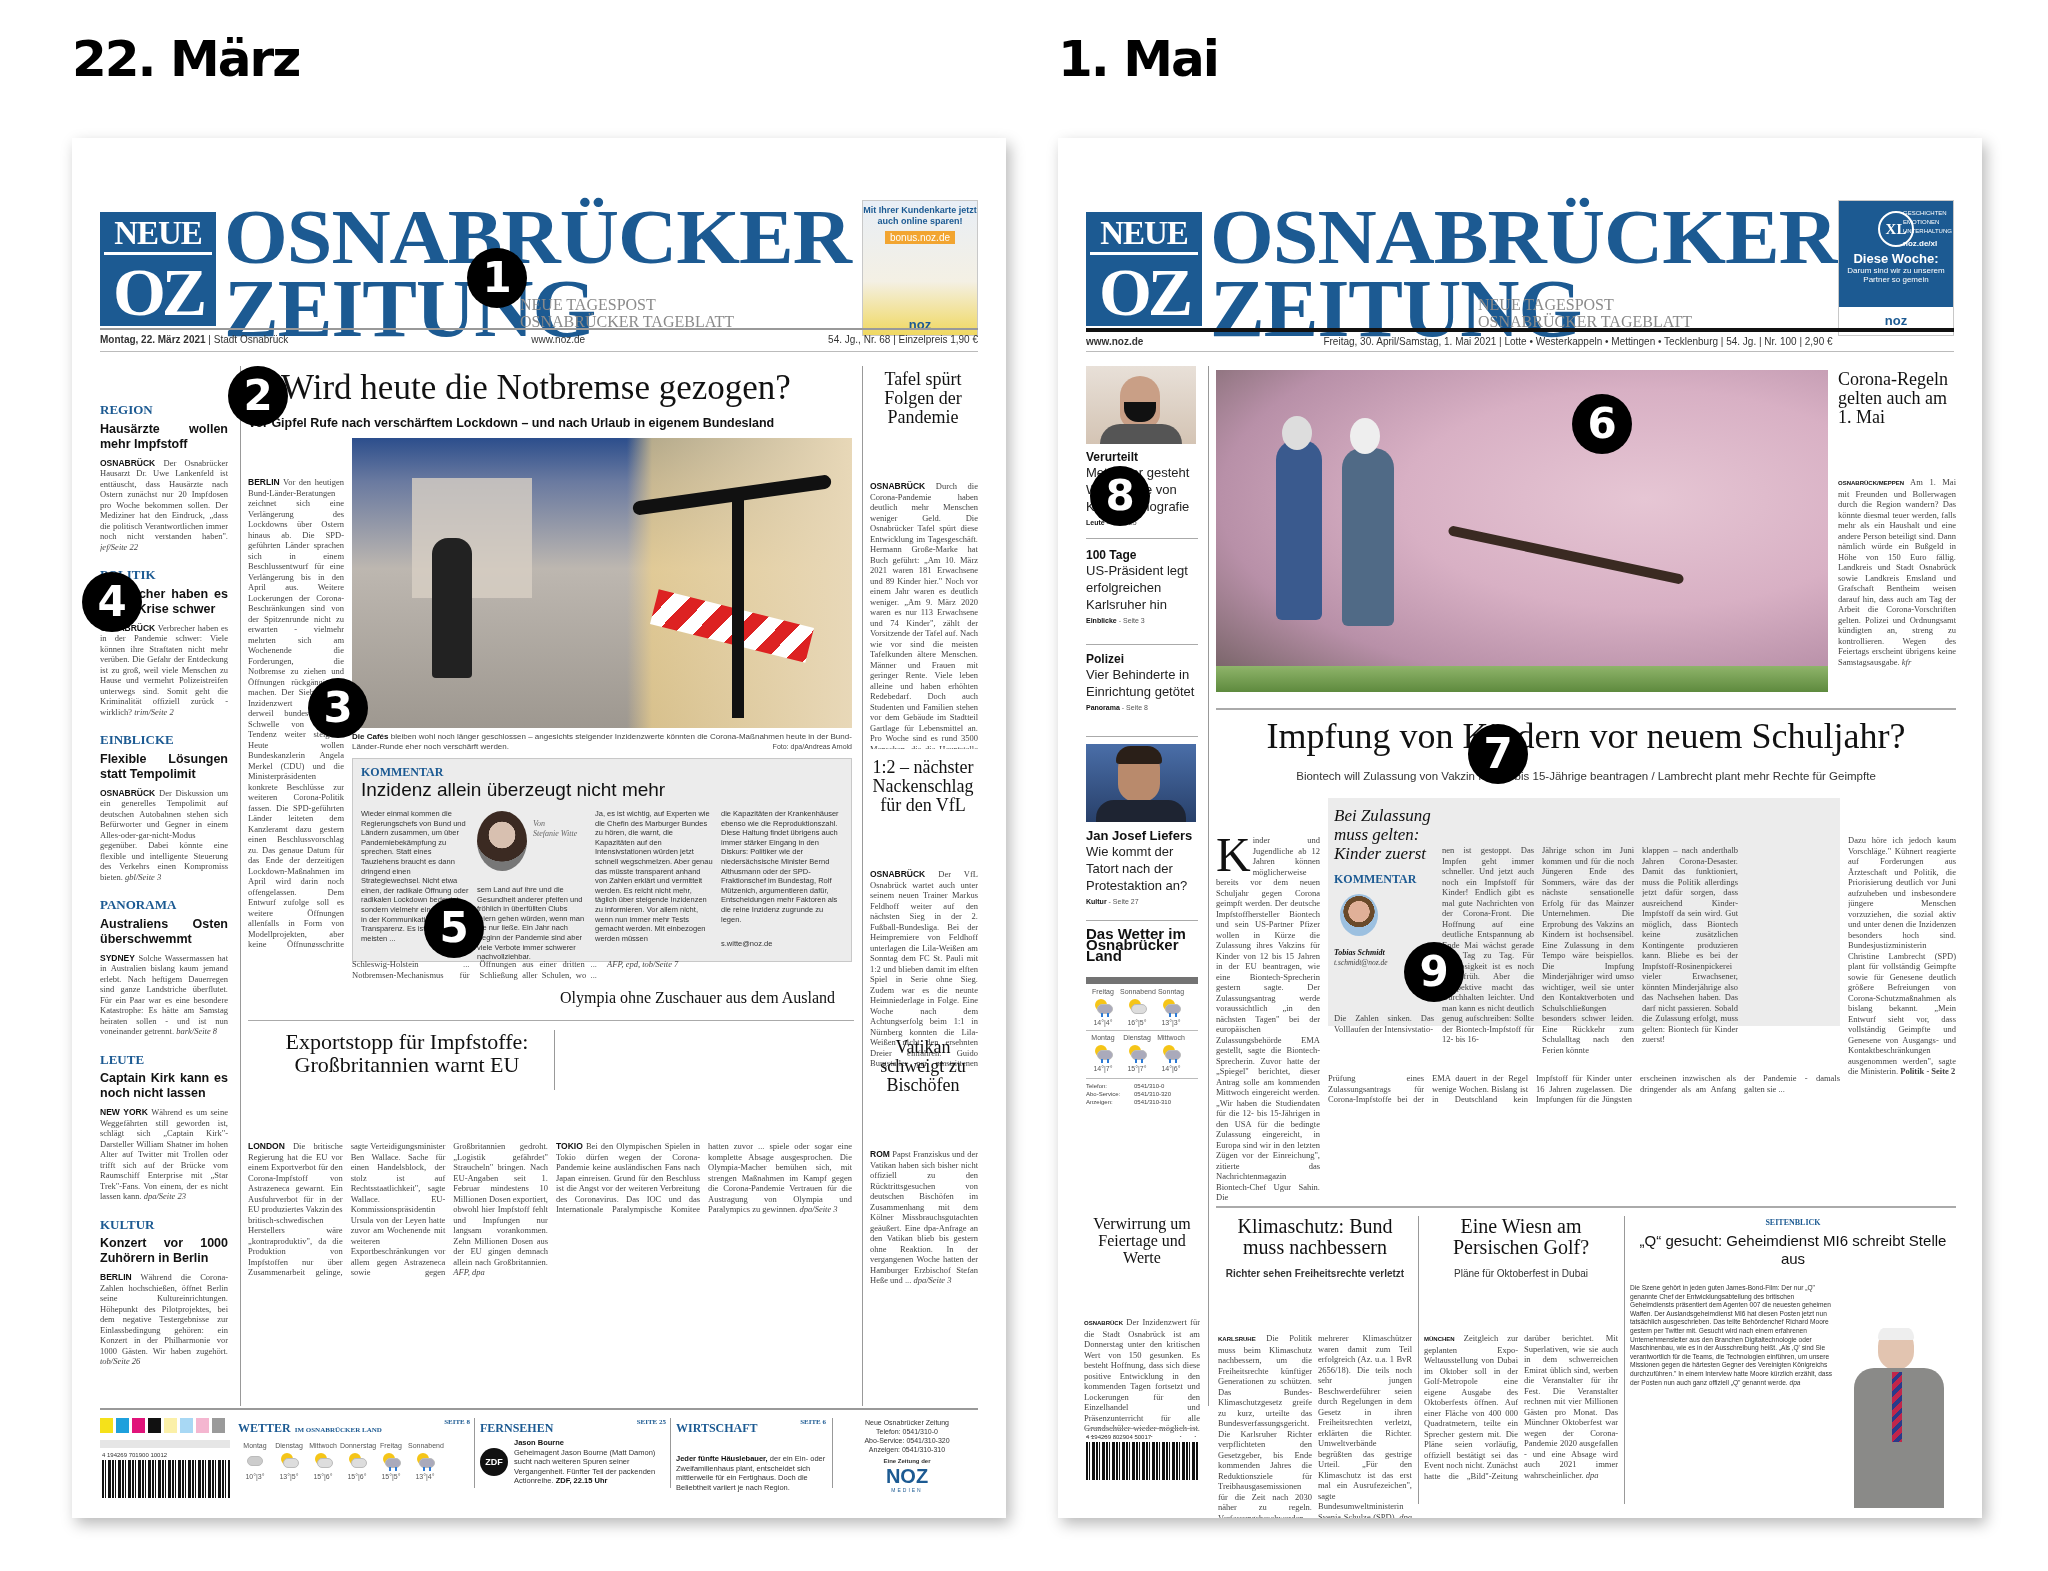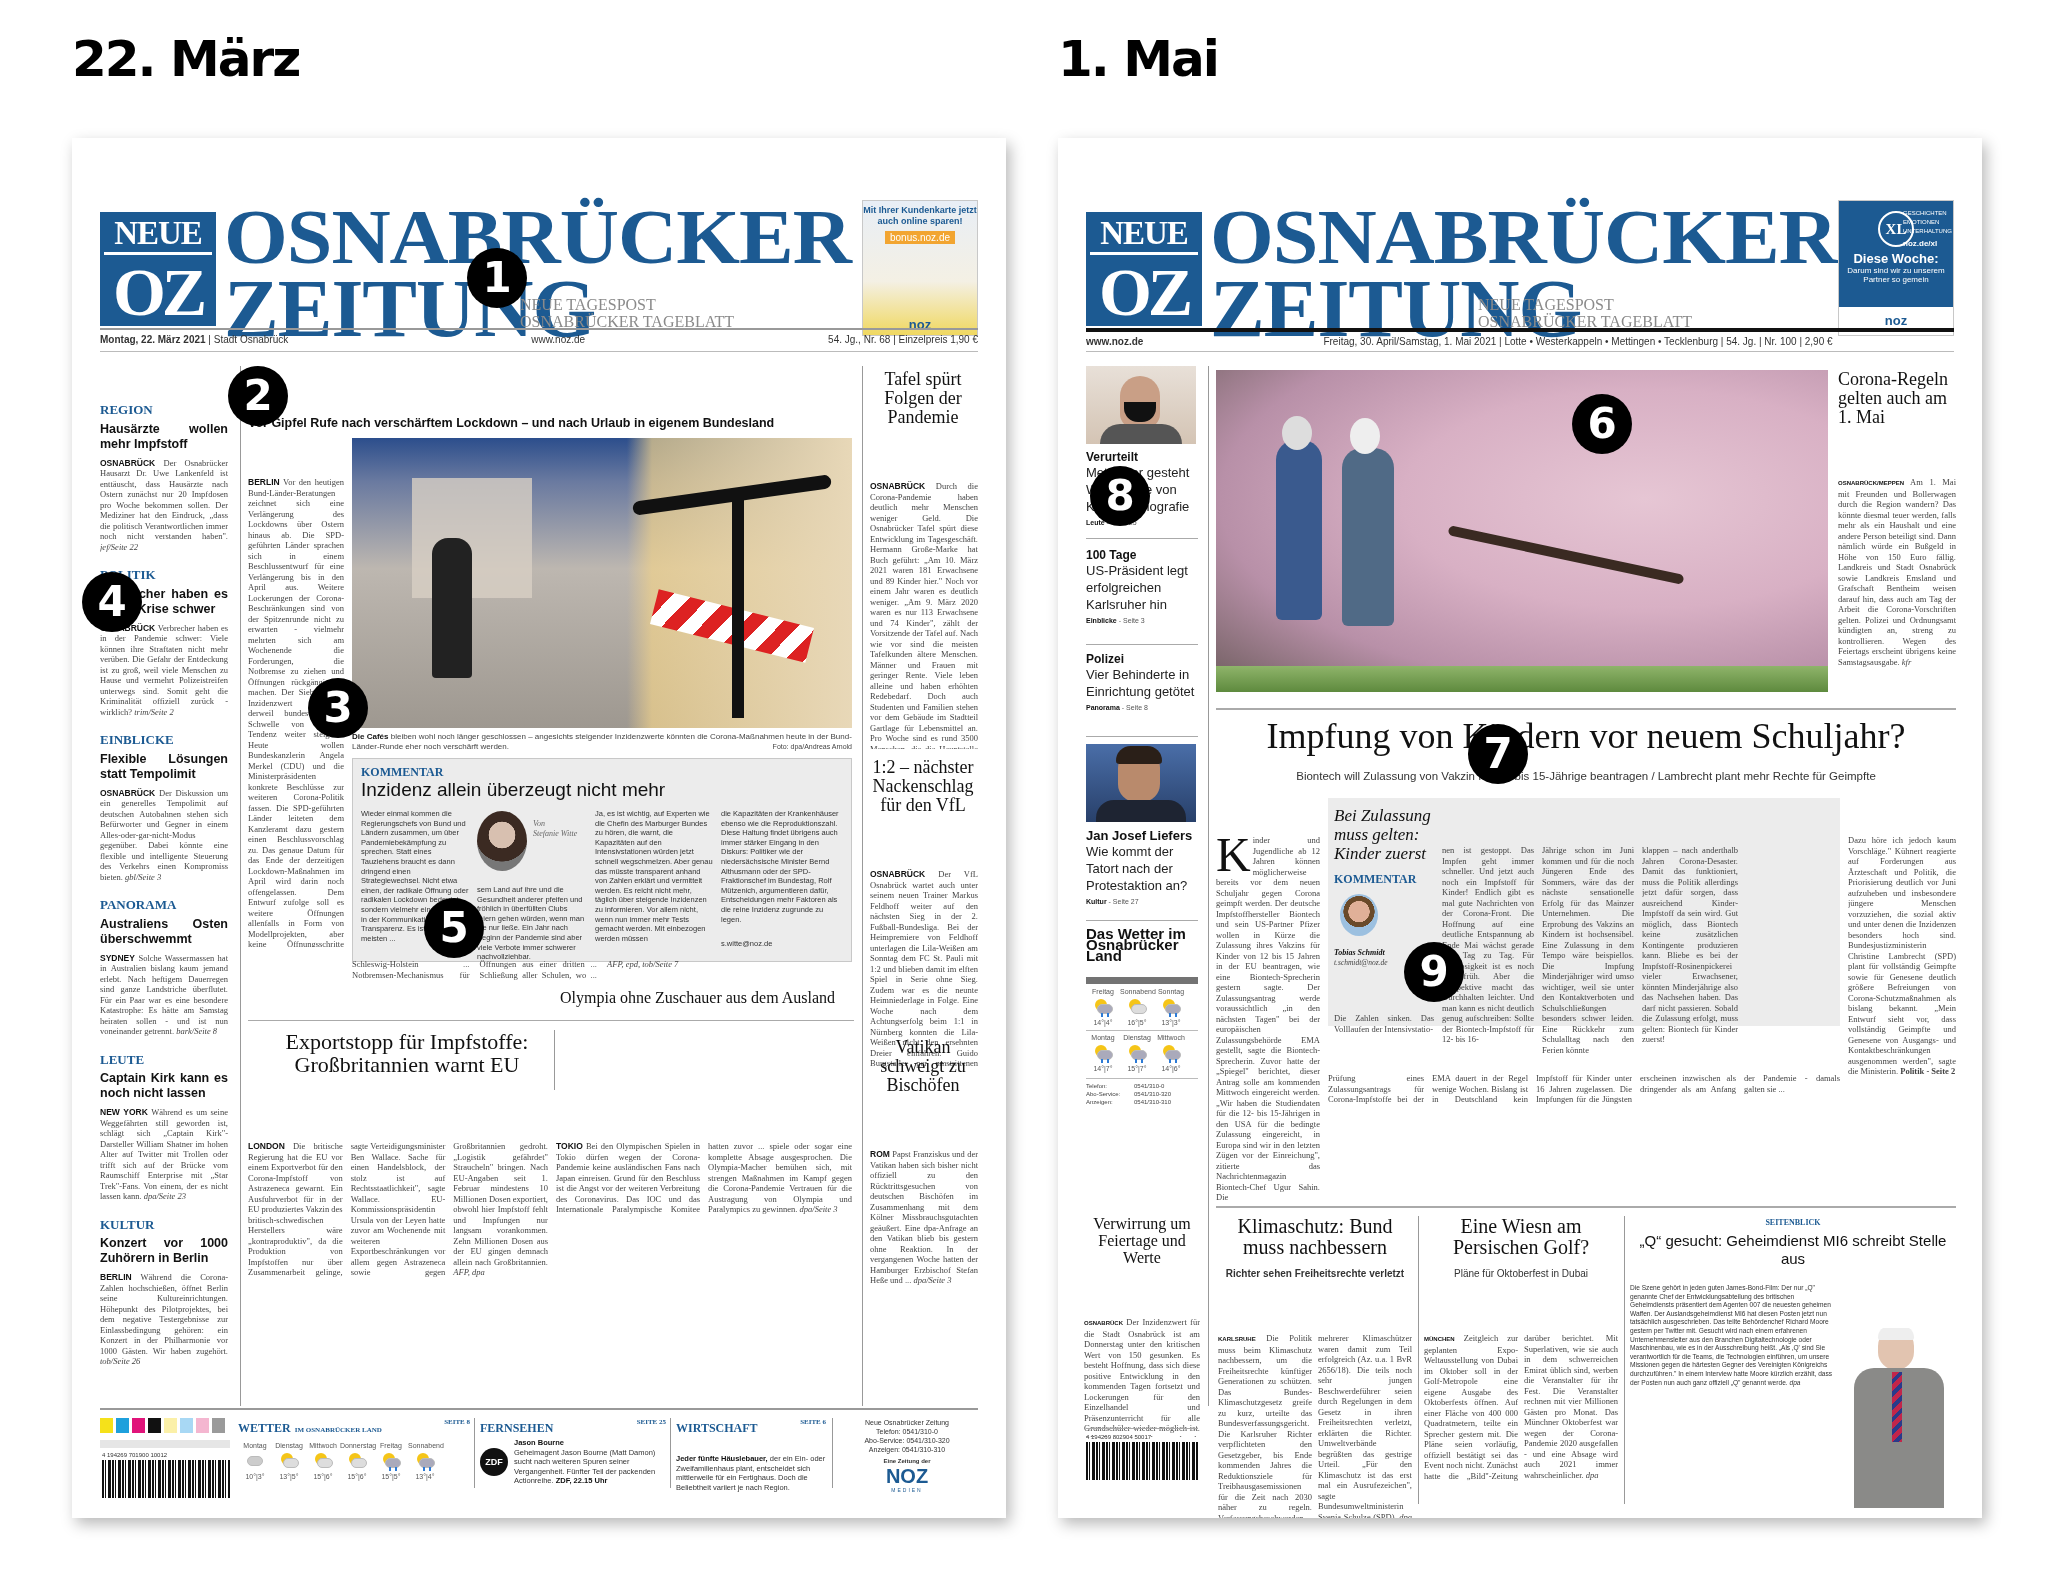--- a/index.html
+++ b/index.html
@@ -129,20 +129,21 @@
       <span class="brief-body"><span class="dl">NEW YORK</span> <span>Während es um seine Weggefährten still geworden ist, schlägt sich „Captain Kirk"-Darsteller William Shatner im hohen Alter auf Twitter mit Trollen oder trifft sich auf der Brücke vom Raumschiff Enterprise mit „Star Trek"-Fans. Von einem, der es nicht lassen kann.</span> <i>dpa/Seite 23</i></span>
     </div>
     <div>
       <span class="section-tag">KULTUR</span>
       <span class="brief-head">Konzert vor 1000 Zuhörern in Berlin</span>
       <span class="brief-body"><span class="dl">BERLIN</span> <span>Während die Corona-Zahlen hochschießen, öffnet Berlin seine Kultureinrichtungen. Höhepunkt des Pilotprojektes, bei dem negative Testergebnisse zur Einlassbedingung gehören: ein Konzert in der Philharmonie vor 1000 Gästen. Wir haben zugehört.</span> <i>tob/Seite 26</i></span>
     </div>
   </div>
   <div class="vline" style="left:168px; top:228px; height:1040px;"></div>
 
+  <div class="headline" style="left:184px; top:232px; width:560px; font-size:35px; text-align:center; white-space:nowrap;">Wird heute die Notbremse gezogen?</div>
   <div class="subhead" style="left:176px; top:278px; font-size:12.5px;">Vor Gipfel Rufe nach verschärftem Lockdown – und nach Urlaub in eigenem Bundesland</div>
   <div class="col" style="left:176px; top:300px; width:96px; height:470px;">
     <span class="dl">BERLIN</span> <span>Vor den heutigen Bund-Länder-Beratungen zeichnet sich eine Verlängerung des Lockdowns über Ostern hinaus ab. Die SPD-geführten Länder sprachen sich in einem Beschlussentwurf für eine Verlängerung bis in den April aus. Weitere Lockerungen der Corona-Beschränkungen sind von der Spitzenrunde nicht zu erwarten - vielmehr mehrten sich am Wochenende die Forderungen, die Notbremse zu ziehen und Öffnungen rückgängig zu machen. Der Sieben-Tage-Inzidenzwert überstieg derweil bundesweit die Schwelle von 100 - Tendenz weiter steigend. Heute wollen Bundeskanzlerin Angela Merkel (CDU) und die Ministerpräsidenten konkrete Beschlüsse zur weiteren Corona-Politik fassen. Die SPD-geführten Länder leiteten dem Kanzleramt dazu gestern einen Beschlussvorschlag zu. Das genaue Datum für das Ende der derzeitigen Lockdown-Maßnahmen im April wird darin noch offengelassen. Dem Entwurf zufolge soll es weitere Öffnungen allenfalls in Form von Modellprojekten, aber keine Öffnungsschritte geben.</span>
   </div>
   <div class="photo" style="left:280px; top:300px; width:500px; height:290px; background:
     linear-gradient(90deg, rgba(0,0,0,0) 0%, rgba(0,0,0,0) 55%, rgba(240,210,140,0.7) 60%, #e8d8b8 100%),
     linear-gradient(180deg, #2c4e8c 0%, #6a7aa0 15%, #bdb7b0 45%, #9e9890 100%);">
     <div style="position:absolute;left:60px;top:40px;width:120px;height:120px;background:#d8d0c4;opacity:.8;"></div>
     <div style="position:absolute;left:80px;top:100px;width:40px;height:140px;background:#222;border-radius:16px 16px 4px 4px;"></div>
     <div style="position:absolute;left:300px;top:170px;width:160px;height:36px;background:repeating-linear-gradient(120deg,#d22 0 14px,#fff 14px 28px);transform:rotate(14deg);"></div>

